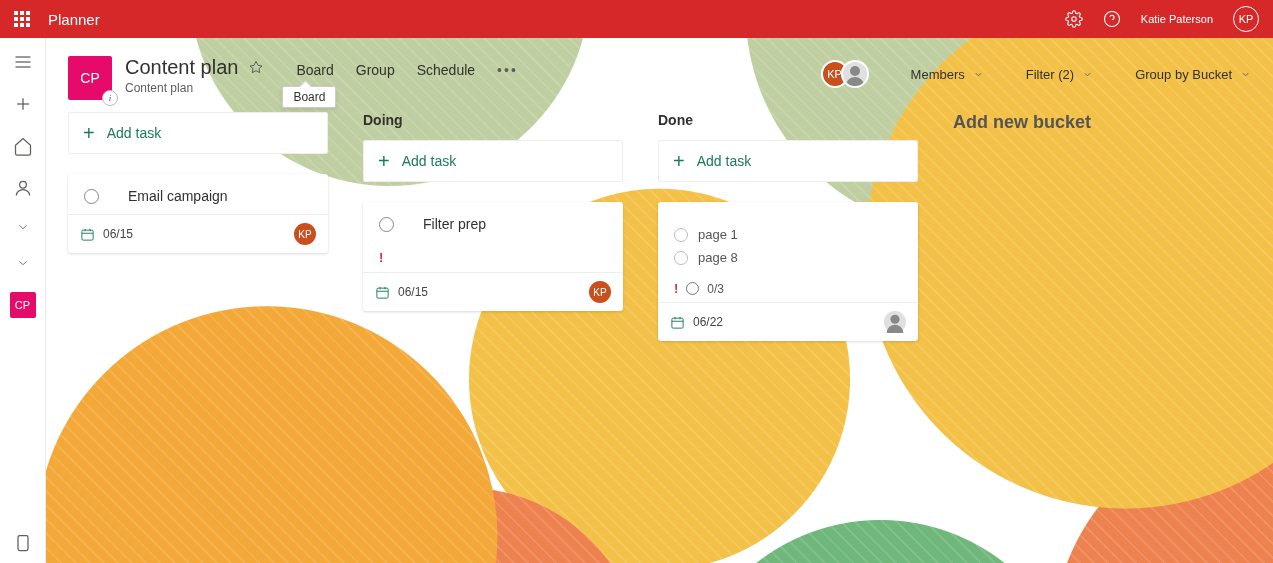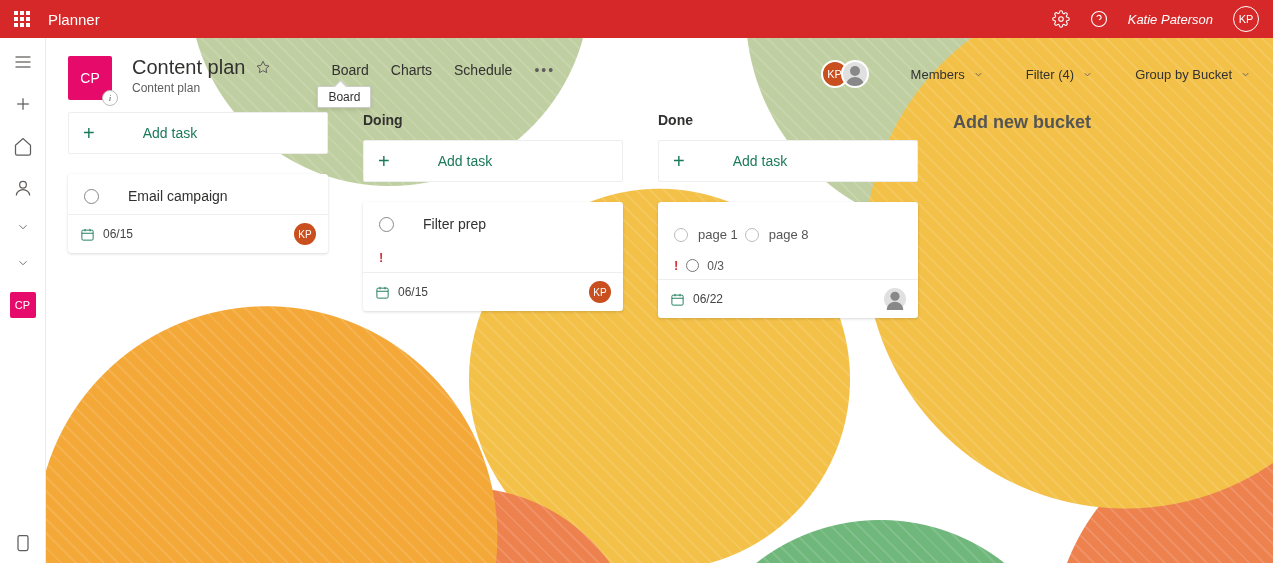--- a/index.html
+++ b/index.html
@@ -5,21 +5,21 @@
   * { box-sizing: border-box; margin: 0; padding: 0; font-family: "Segoe UI", sans-serif; }
   body { width: 1273px; height: 563px; overflow: hidden; background: #fff; }
 
   
   .topbar { height: 38px; background: #d62828; display: flex; align-items: center; color: #fff; padding: 11px 14px; }
   .waffle { width: 16px; height: 16px; display: grid; grid-template-columns: repeat(3,1fr); grid-template-rows: repeat(3,1fr); gap: 2px; margin-right: 18px; }
   .waffle span { background: #fff; }
   .app-name { font-size: 15px; font-weight: 500; flex: 1; }
   .topbar-right { display: flex; align-items: center; gap: 20px; }
   .topbar .icon { width: 18px; height: 18px; stroke: #fff; fill: none; stroke-width: 1.5; }
-  .user-name { font-size: 13px; font-style: italic; }
+  .user-name { font-size: 11px; }
   .user-badge { width: 26px; height: 26px; border: 1px solid #fff; border-radius: 50%; display: flex; align-items: center; justify-content: center; font-size: 11px; }
 
   
   .layout { display: flex; height: 525px; }
   .rail { width: 46px; border-right: 1px solid #eaeaea; display: flex; flex-direction: column; align-items: center; padding-top: 14px; gap: 22px; background: #fff; position: relative; }
   .rail .ricon { width: 20px; height: 20px; stroke: #605e5c; fill: none; stroke-width: 1.5; cursor: pointer; }
   .rail .chev { width: 14px; height: 14px; }
   .rail-tile { width: 26px; height: 26px; background: #e60b6a; color: #fff; font-size: 11px; border-radius: 2px; display: flex; align-items: center; justify-content: center; }
   .rail .tablet-icon { position: absolute; bottom: 10px; }
 
@@ -37,27 +37,27 @@
     #fff;
   }
   .bg::after { content:""; position:absolute; inset:0; opacity:0.2;
     background: repeating-linear-gradient(45deg, rgba(255,255,255,0.6) 0 2px, transparent 2px 10px);
   }
 
   
   .plan-header { position: relative; z-index: 2; display: flex; align-items: flex-start; padding: 18px 22px 12px 22px; }
   .plan-tile { width: 44px; height: 44px; background: #e60b6a; color: #fff; display: flex; align-items: center; justify-content: center; font-size: 14px; border-radius: 2px; position: relative; }
   .plan-tile .info-dot { position: absolute; right: -6px; bottom: -6px; width: 16px; height: 16px; border-radius: 50%; background: #fff; border: 1px solid #bbb; font-size: 9px; display: flex; align-items: center; justify-content: center; color: #555; font-style: italic; font-family: serif; }
-  .plan-title-wrap { margin-left: 20px; }
+  .plan-title-wrap { margin-left: 13px; }
   .plan-title-row { display: flex; align-items: center; gap: 10px; }
   .plan-title { font-size: 20px; font-weight: 400; color: #323130; }
   .sub { font-size: 12px; color: #605e5c; margin-top: 2px; }
   .pin-icon { width: 16px; height: 16px; stroke: #605e5c; fill: none; stroke-width: 1.5; }
 
-  .view-tabs { display: flex; align-items: center; gap: 22px; margin-left: 60px; padding-top: 6px; }
+  .view-tabs { display: flex; align-items: center; gap: 22px; margin-left: 32px; padding-top: 6px; }
   .view-tab { font-size: 14px; color: #323130; cursor: pointer; position: relative; }
   .more-dots { font-size: 14px; color: #605e5c; letter-spacing: 2px; cursor:pointer;}
   .tooltip { position:absolute; top:24px; left:-14px; background:#fff; border:1px solid #ccc; border-radius:2px; padding:3px 10px; font-size:12px; color:#323130; box-shadow:0 2px 4px rgba(0,0,0,0.1); z-index:5;}
   .tooltip::before { content:""; position:absolute; top:-5px; left:18px; width:8px; height:8px; background:#fff; border-left:1px solid #ccc; border-top:1px solid #ccc; transform:rotate(45deg);}
 
   .header-right { margin-left:auto; display:flex; align-items:center; gap:22px; padding-top:4px;}
   .avatar-stack { display:flex; }
   .avatar { width:28px; height:28px; border-radius:50%; border:2px solid #fff; display:flex; align-items:center; justify-content:center; font-size:11px; color:#fff; }
   .avatar.kp { background:#c94f1e; }
   .avatar.pic { background:#e0e0e0; overflow:hidden; margin-left:-8px; }
@@ -65,29 +65,29 @@
   .hdr-control { font-size:13px; color:#323130; display:flex; align-items:center; gap:8px; cursor:pointer;padding-left:20px; }
   .chev-d { width:11px; height:11px; stroke:#605e5c; fill:none; stroke-width:2; }
 
   
   .board { position:relative; z-index:2; display:flex; gap:0; padding:0 22px; }
   .column { width:295px; }
   .col-title { font-size:14px; font-weight:600; color:#323130; margin-bottom:12px; }
   .new-bucket { font-size:18px; color:#555; }
   .add-task { height:42px; background:#fff; border:1px solid #eee; border-radius:2px; display:flex; align-items:center; gap:12px; padding:0 14px; color:#1b7a5a; cursor:pointer; margin-bottom:20px; width:260px;}
   .add-task .plus { font-size:20px; font-weight:300; }
-  .add-task .txt { font-size:14px;margin-left:36px; }
+  .add-task .txt { font-size:14px; }
 
   .card { width:260px; background:#fff; border-radius:3px; box-shadow:0 1px 3px rgba(0,0,0,0.15); margin-bottom:14px; }
   .card-body { padding:14px 16px 10px 16px; }
   .card-row { display:flex; align-items:center; gap:29px; }
   .radio { width:15px; height:15px; border:1.5px solid #888; border-radius:50%; flex-shrink:0; cursor:pointer;}
   .radio.sub { border-color:#bbb; width:14px; height:14px; }
   .task-title { font-size:14px; color:#323130; }
-  .subtasks { margin-top:10px; display:flex; flex-direction:row; gap:7px; }
+  .subtasks { margin-top:10px; display:flex; flex-direction:column; gap:7px; }
   .subtask { display:flex; align-items:center; gap:10px; font-size:13px; color:#555; }
   .warn-row { padding:6px 16px; }
   .warn { color:#d13438; font-weight:bold; font-size:13px;}
   .meta-row { padding:6px 16px; display:flex; align-items:center; gap:8px; font-size:12px; color:#555; }
   .checkcount { width:13px;height:13px;border:1.3px solid #777;border-radius:50%;position:relative;display:inline-block;}
   .card-footer { border-top:1px solid #eee; padding:8px 12px; display:flex; align-items:center; gap:8px; }
   .cal-icon { width:15px; height:15px; stroke:#1b7a5a; fill:none; stroke-width:1.5;}
   .date { font-size:12px; color:#444; }
   .footer-avatar { margin-left:auto; width:22px; height:22px; border-radius:50%; background:#c94f1e; color:#fff; font-size:10px; display:flex; align-items:center; justify-content:center; }
   .footer-avatar.pic { background:#e0e0e0; }
@@ -169,21 +169,21 @@
               <path d="M12 2l3 6 6 1-4.5 4 1 6L12 16l-5.5 3 1-6L3 9l6-1z"></path>
             </svg>
         </div>
         <div class="sub">Content plan</div>
       </div>
 
       <div class="view-tabs">
         <div class="view-tab">Board
           <div class="tooltip">Board</div>
         </div>
-        <div class="view-tab">Charts</div>
+        <div class="view-tab">Group</div>
         <div class="view-tab">Schedule</div>
         <div class="more-dots">•••</div>
       </div>
 
       <div class="header-right">
         <div class="avatar-stack">
           <div class="avatar kp">KP</div>
           <div class="avatar pic">
             <svg viewBox="0 0 24 24">
                 <circle cx="12" cy="9" r="5" fill="#888"></circle>
@@ -191,21 +191,21 @@
               </svg>
           </div>
         </div>
         <div class="hdr-control">
           <span>Members</span>
           <svg class="chev-d" viewBox="0 0 24 24">
               <polyline points="6 9 12 15 18 9"></polyline>
             </svg>
         </div>
         <div class="hdr-control">
-          <span>Filter (4)</span>
+          <span>Filter (2)</span>
           <svg class="chev-d" viewBox="0 0 24 24">
               <polyline points="6 9 12 15 18 9"></polyline>
             </svg>
         </div>
         <div class="hdr-control">
           <span>Group by Bucket</span>
           <svg class="chev-d" viewBox="0 0 24 24">
               <polyline points="6 9 12 15 18 9"></polyline>
             </svg>
         </div>

